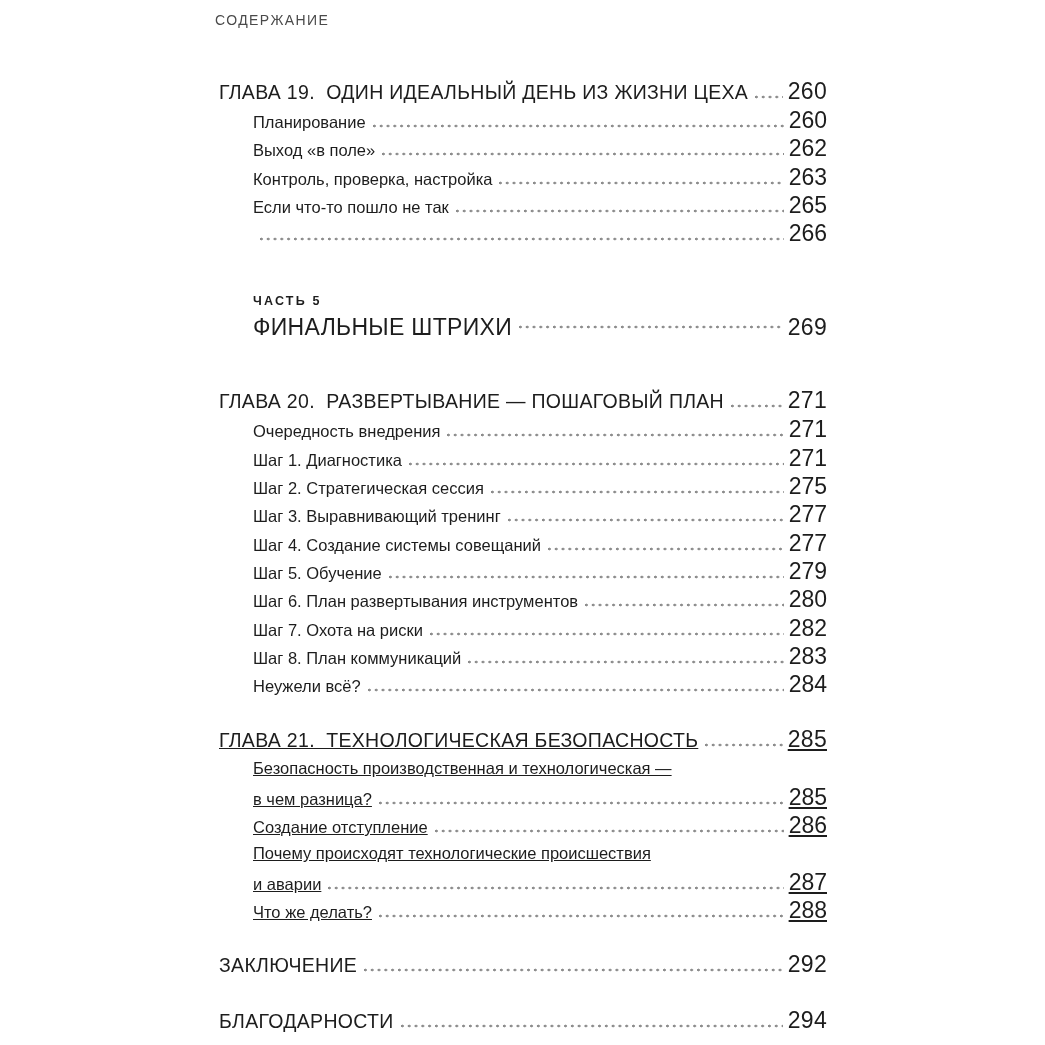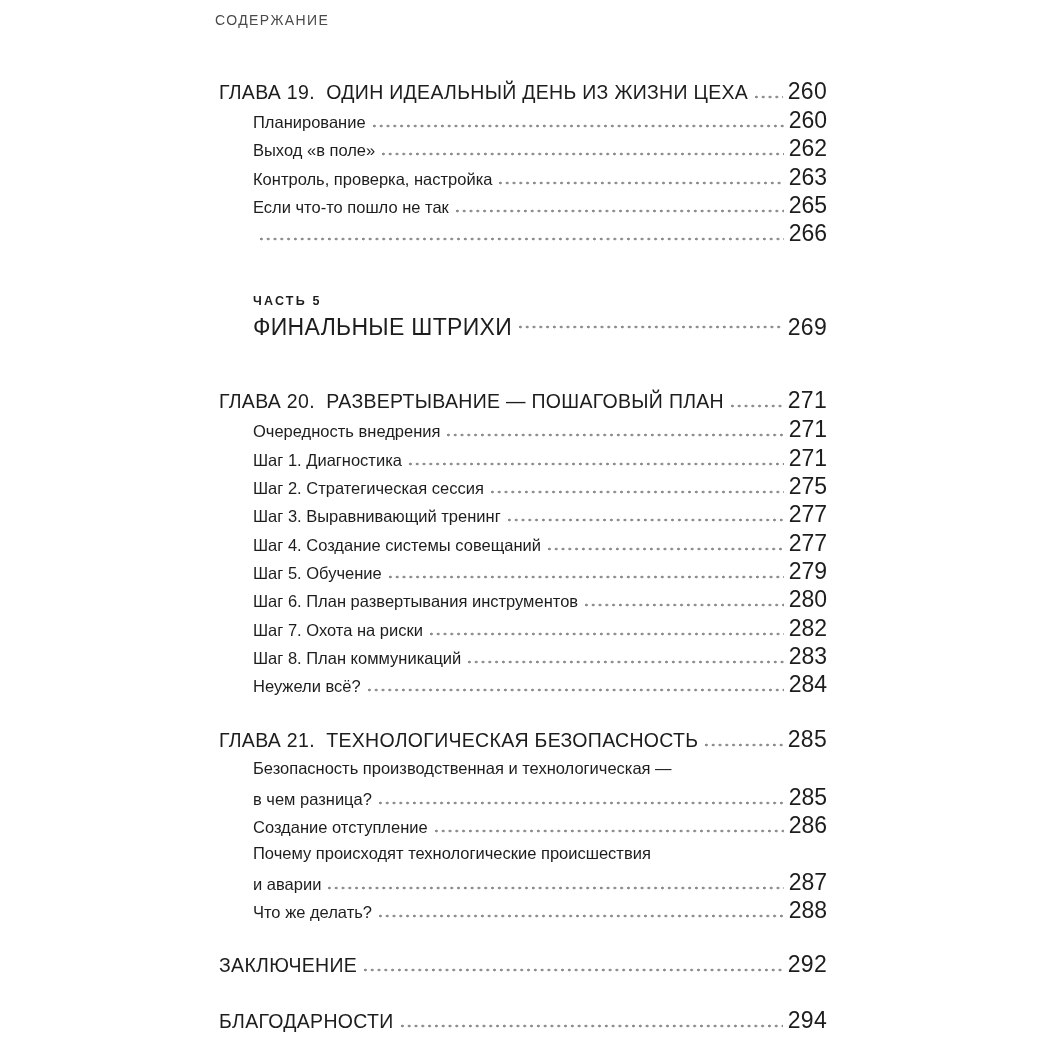--- a/index.html
+++ b/index.html
@@ -59,21 +59,21 @@
     background-image:radial-gradient(circle at 1.3px 2px, var(--leader) 1.15px, transparent 1.7px);
     background-size:6.8px 4px;
     background-repeat:repeat-x;
     background-position:left bottom;
   }
   .pagenum{
     font-size:23px;
     flex:0 0 auto;
   }
   .mt-ch20{margin-top:43px;}
-  .mt-ch21{margin-top:26px;}
+  .mt-ch21{margin-top:26px;text-decoration:underline;}
   .mt-concl{margin-top:25px;}
   .mt-thanks{margin-top:26px;text-align:right;}
 </style>
 </head>
 <body>
 
 <div class="page">
   <div class="running-head">СОДЕРЖАНИЕ</div>
   <div class="toc" id="toc">
       <div class="block chapter-block">

